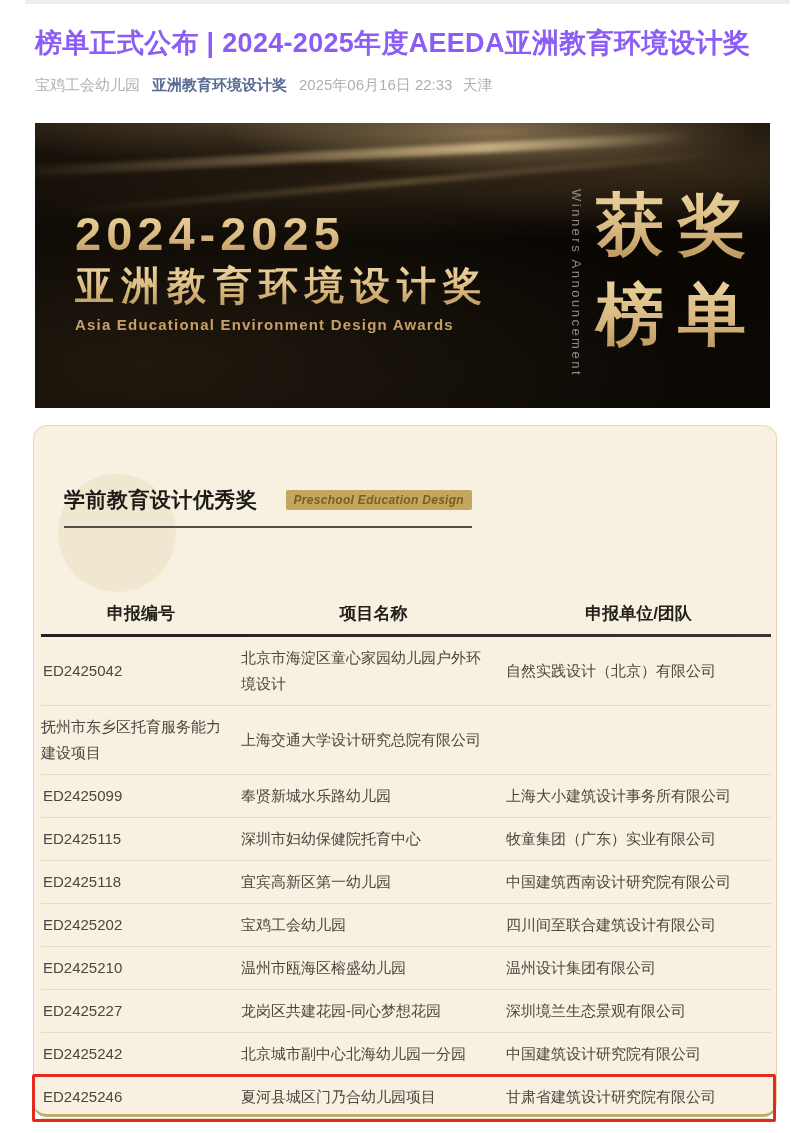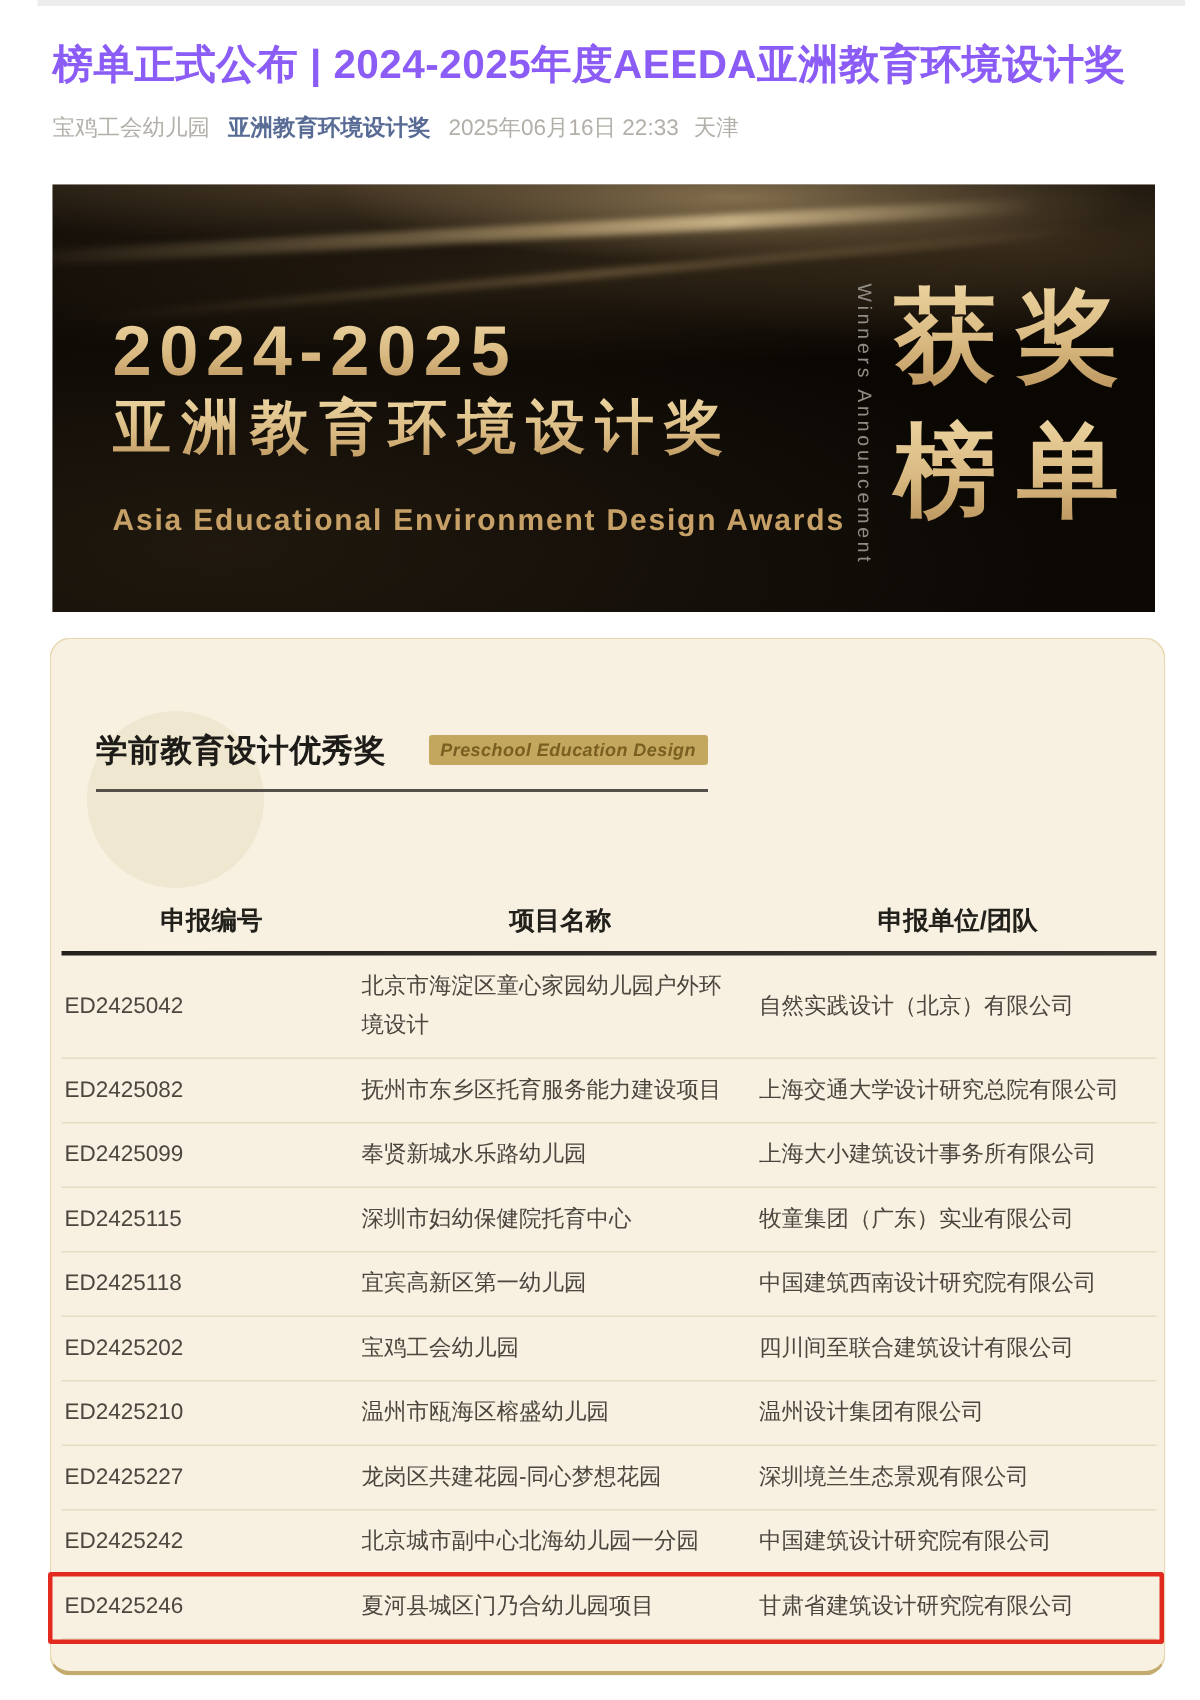--- a/index.html
+++ b/index.html
@@ -50,21 +50,21 @@
   .banner-left { position:absolute; left:40px; top:84px; }
   .gold { color:#d9b981; }
   @supports ((-webkit-background-clip:text) or (background-clip:text)) {
     .gold {
       background:linear-gradient(180deg,#eed7a4 0%, #d9b981 55%, #b68f58 100%);
       -webkit-background-clip:text; background-clip:text; color:transparent;
     }
   }
   .banner-years { font-size:47px; font-weight:700; letter-spacing:5px; line-height:1.15; }
   .banner-title-cn { font-size:39px; font-weight:700; letter-spacing:7px; line-height:1.3; }
-  .banner-title-en { font-size:20px; font-weight:700; letter-spacing:1.2px; margin-top:24px; color:#c6a066; }
+  .banner-title-en { font-size:15px; font-weight:700; letter-spacing:1.2px; margin-top:4px; color:#c6a066; }
   .banner-right { position:absolute; right:22px; top:58px; display:flex; align-items:flex-start; }
   .banner-vertical {
     writing-mode:vertical-rl; font-size:13px; letter-spacing:2.5px; color:#8f8c86;
     margin-right:10px; margin-top:8px; height:220px;
   }
   .banner-stamp {
     display:grid; grid-template-columns:repeat(2, 72px); grid-auto-rows:86px;
     column-gap:10px; row-gap:4px; text-align:center;
   }
   .banner-stamp .stamp-char { font-size:68px; font-weight:700; line-height:86px; }
@@ -157,21 +157,20 @@
     </div>
     <div class="t-header-line"></div>
     <div>
   <div class="t-row">
     <span class="c-id">ED2425042</span>
     <span class="c-project">北京市海淀区童心家园幼儿园户外环境设计</span>
     <span class="c-org">自然实践设计（北京）有限公司</span>
   </div>
 
   <div class="t-row">
-    <span class="c-id">ED2425082</span>
     <span class="c-project">抚州市东乡区托育服务能力建设项目</span>
     <span class="c-org">上海交通大学设计研究总院有限公司</span>
   </div>
 
   <div class="t-row">
     <span class="c-id">ED2425099</span>
     <span class="c-project">奉贤新城水乐路幼儿园</span>
     <span class="c-org">上海大小建筑设计事务所有限公司</span>
   </div>
 

